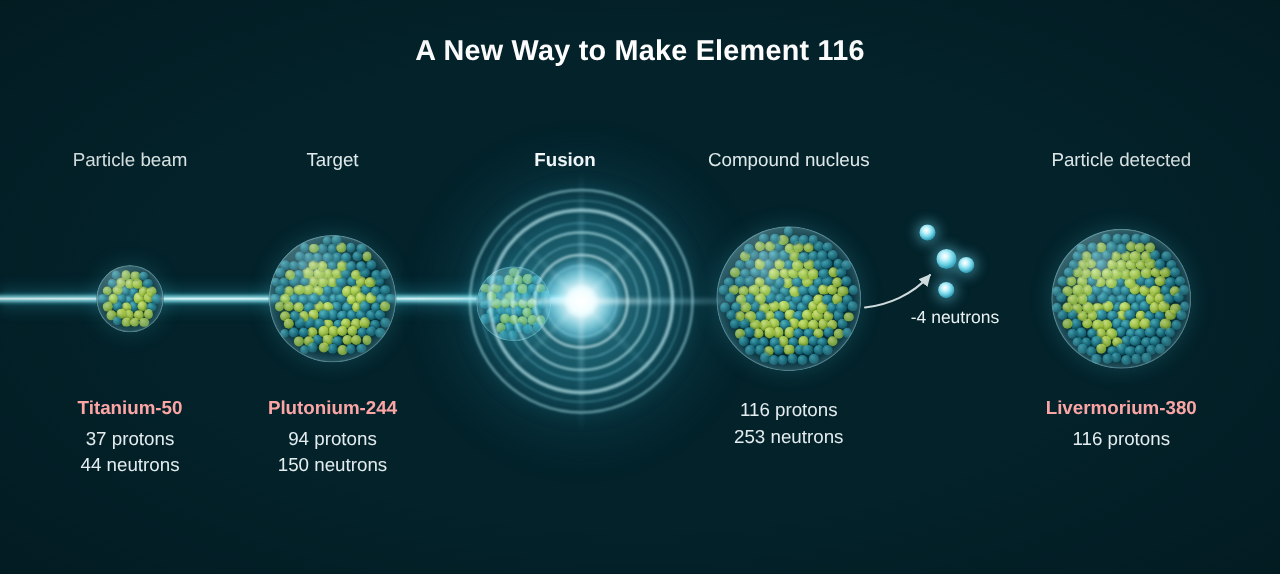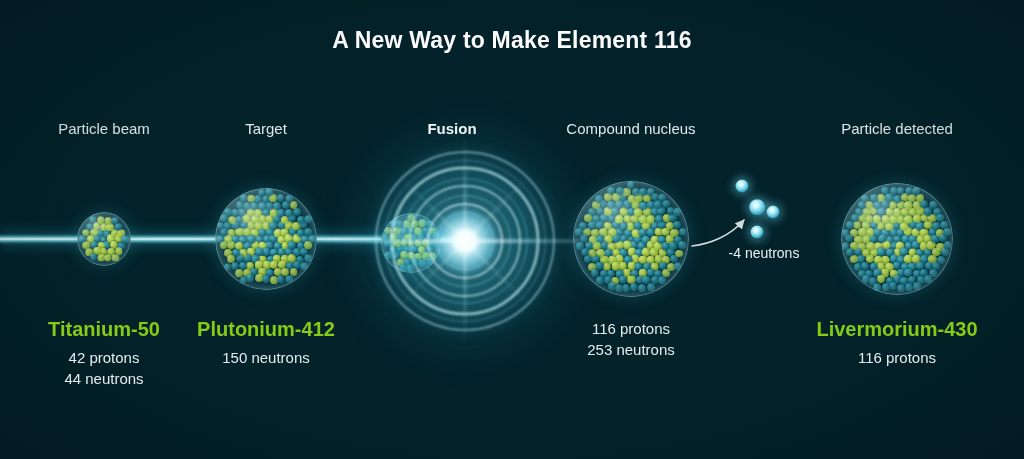--- a/index.html
+++ b/index.html
@@ -43,23 +43,23 @@
   .stage-head.bold { color: #ffffff; font-weight: bold; }
 
   
   .caption {
     position: absolute;
     text-align: center;
     transform: translateX(-50%);
     white-space: nowrap;
   }
   .caption .elname {
-    font-size: 20px;
+    font-size: 15px;
     font-weight: bold;
-    color: #84cc16;
+    color: #fca5a5;
     margin-bottom: 6px;
   }
   .caption .cline {
     font-size: 15px;
     color: #e3ecee;
     line-height: 1.42;
   }
 
   
   .beam {
@@ -819,28 +819,29 @@
       <div class="free-neutron" style="left: 757px; top: 207px; width: 15.6px; height: 15.6px;"></div>
       <div class="free-neutron" style="left: 773px; top: 212px; width: 13px; height: 13px;"></div>
       <div class="free-neutron" style="left: 757px; top: 232px; width: 13px; height: 13px;"></div>
     </div>
 
   <div class="neutron-label" style="left:764px; top:245px;">-4 neutrons</div>
 
   <div class="vignette"></div>
 <div class="caption" style="left: 104px; top: 318px;">
       <div class="elname">Titanium-50</div>
-      <div class="cline">42 protons</div>
+      <div class="cline">37 protons</div>
       <div class="cline">44 neutrons</div>
     </div>
     <div class="caption" style="left: 266px; top: 318px;">
-      <div class="elname">Plutonium-412</div>
+      <div class="elname">Plutonium-244</div>
+      <div class="cline">94 protons</div>
       <div class="cline">150 neutrons</div>
     </div>
     <div class="caption" style="left: 631px; top: 318px;">
       <div class="cline">116 protons</div>
       <div class="cline">253 neutrons</div>
     </div>
     <div class="caption" style="left: 897px; top: 318px;">
-      <div class="elname">Livermorium-430</div>
+      <div class="elname">Livermorium-380</div>
       <div class="cline">116 protons</div>
     </div>
   </div>
 
 </body></html>

